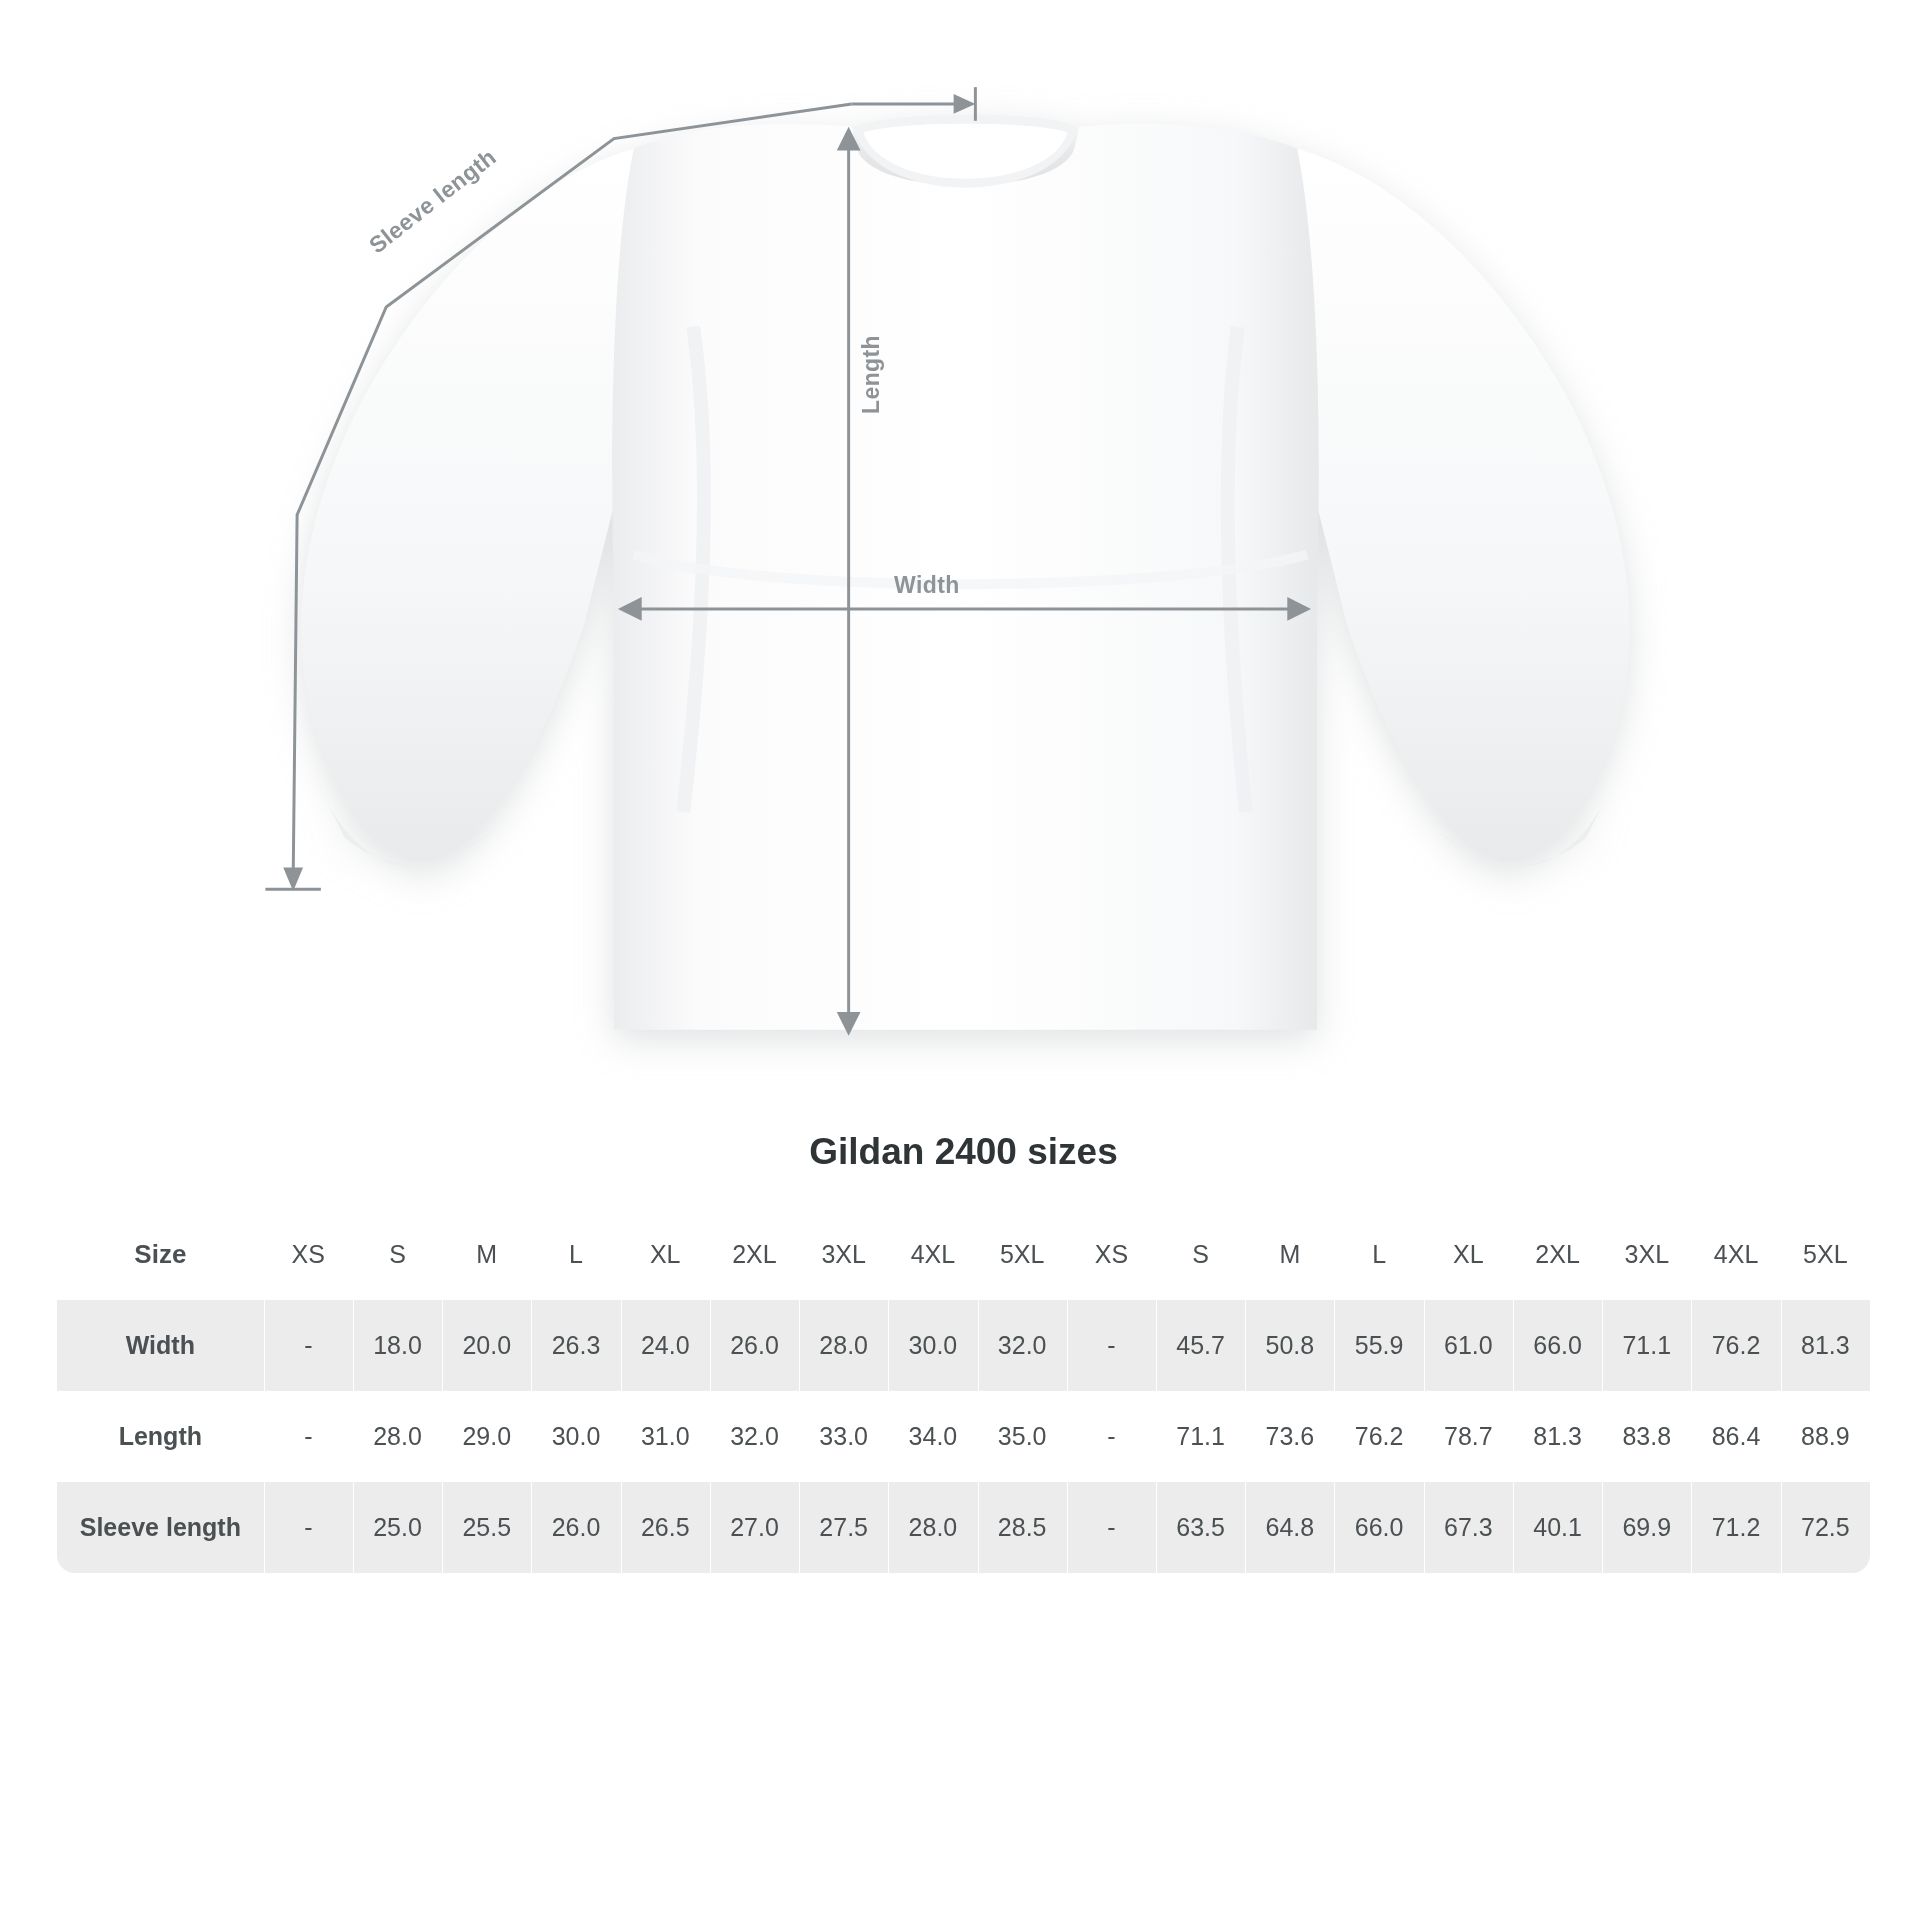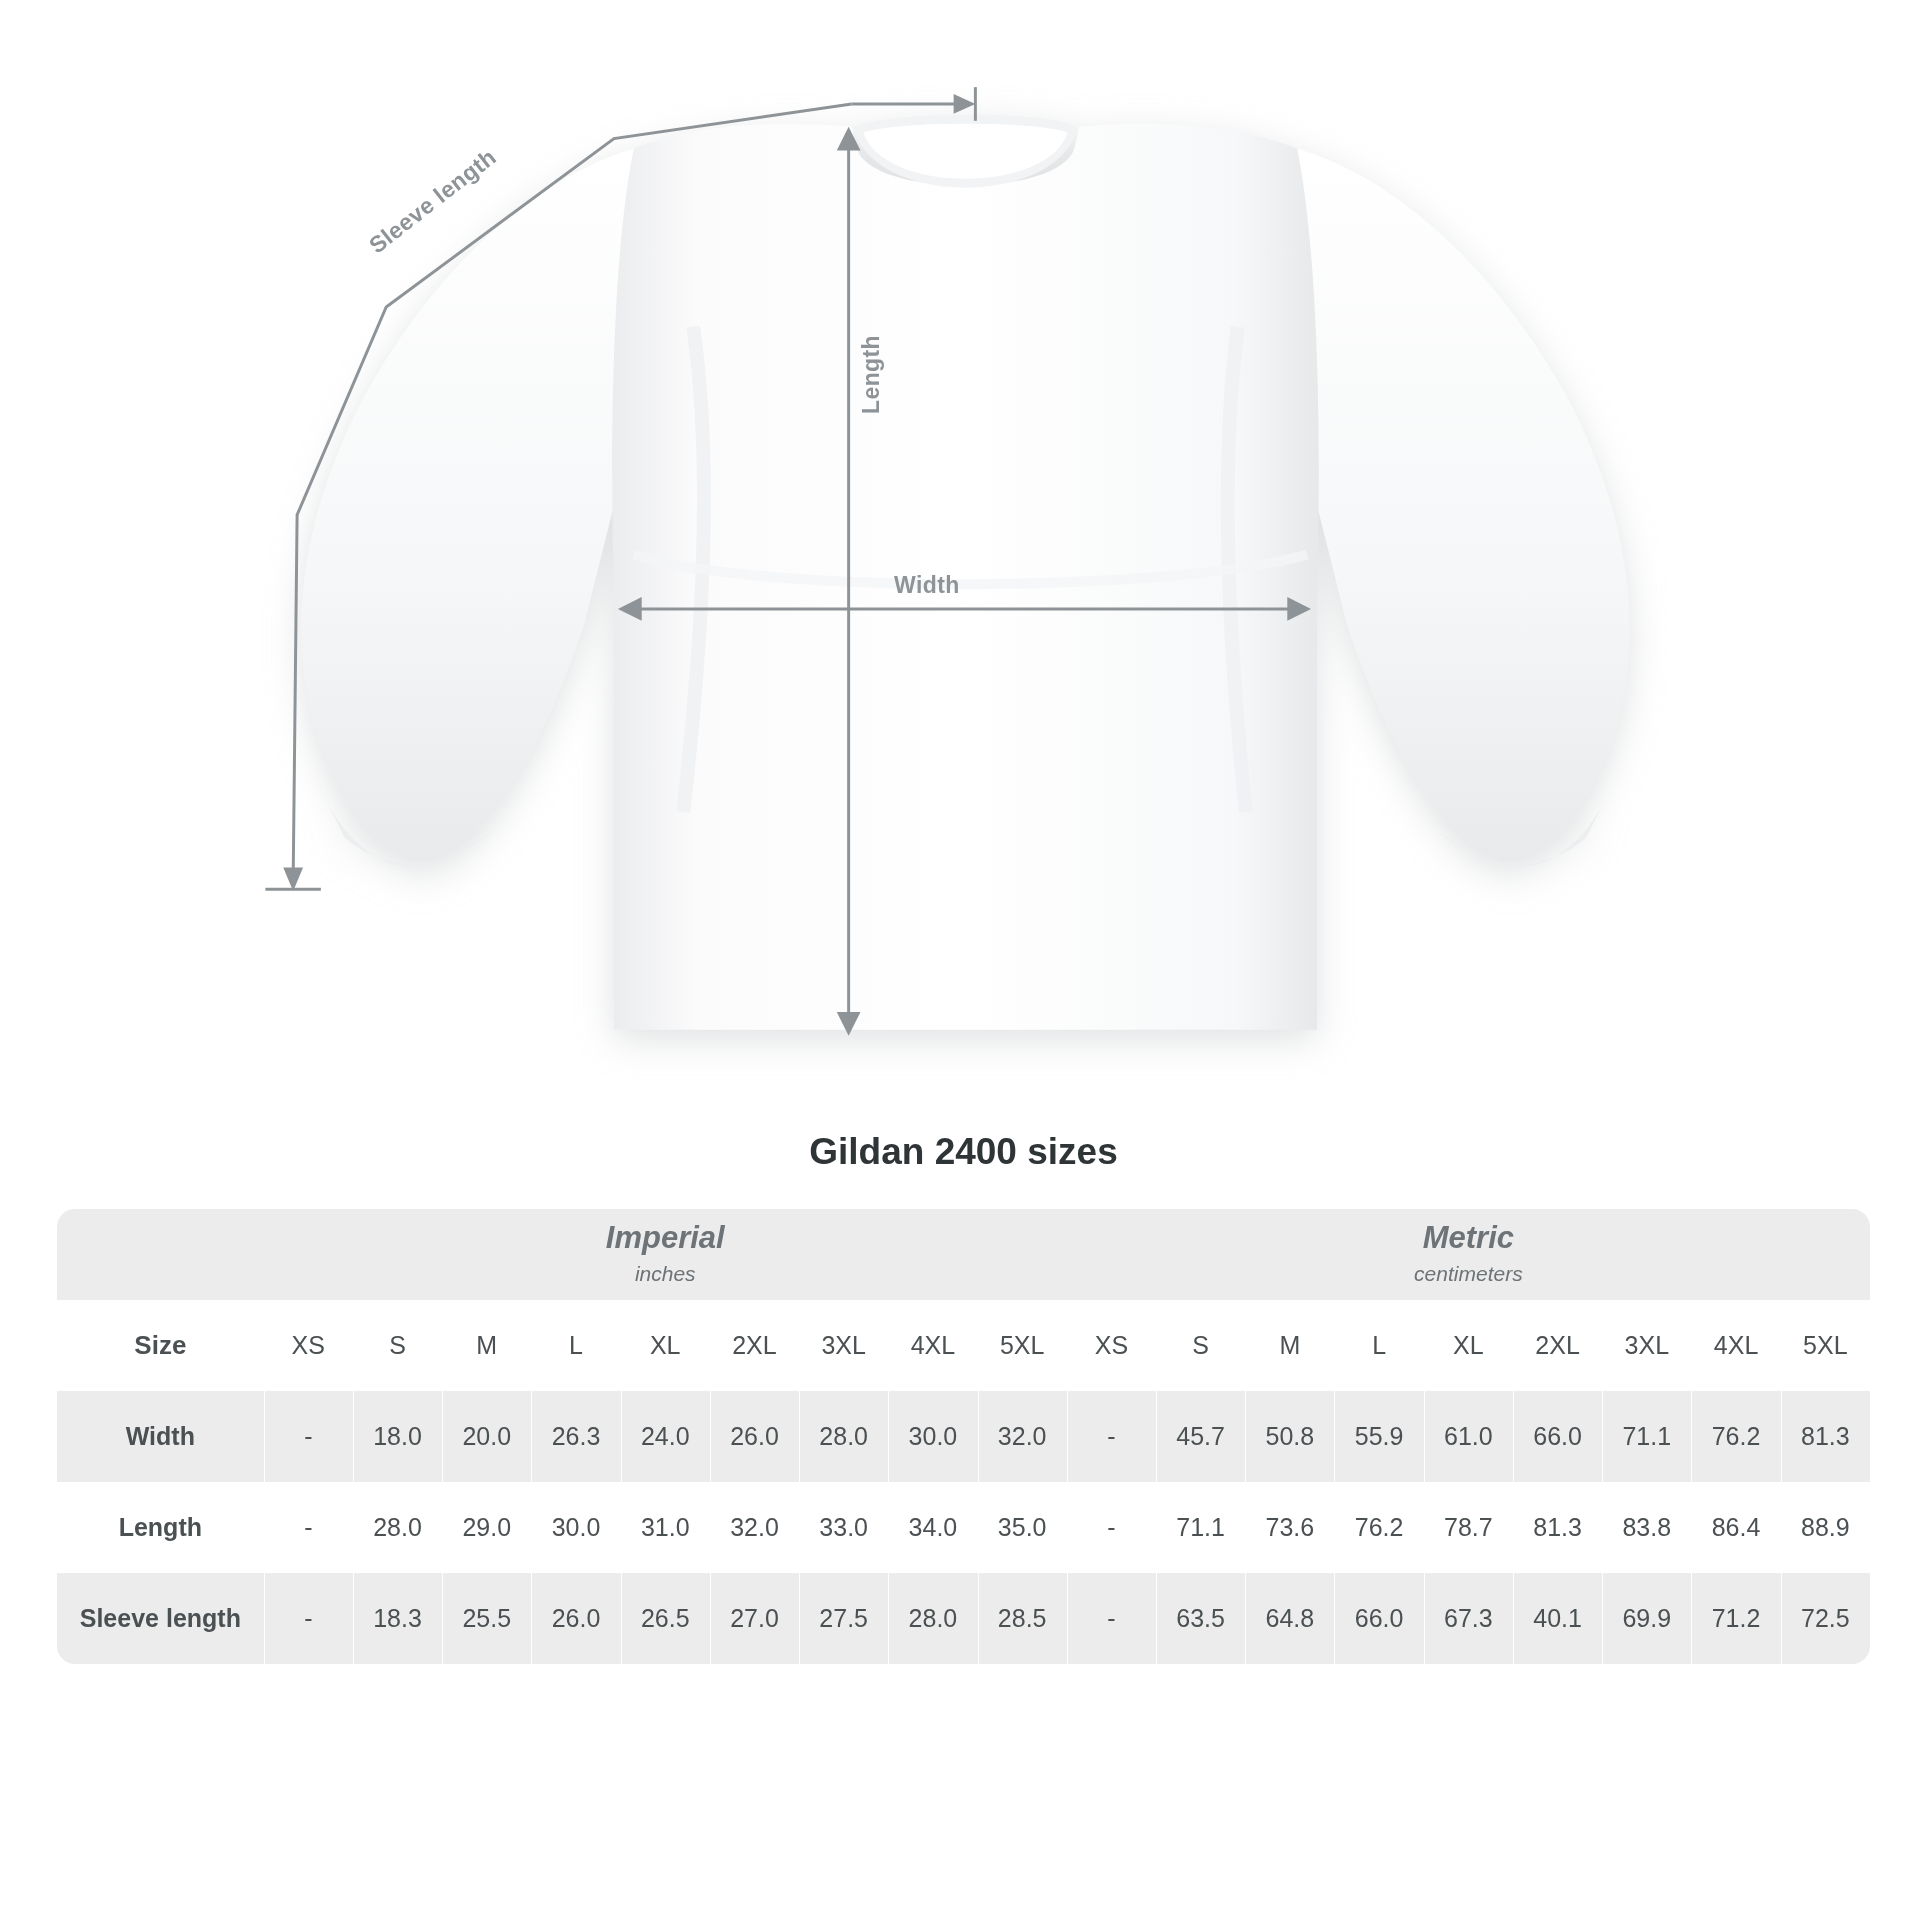--- a/index.html
+++ b/index.html
@@ -237,31 +237,20 @@
     <h1 class="chart-title">Gildan 2400 sizes</h1>
   </div>
 
   <div class="table-wrap">
     <table class="size-table">
       <colgroup>
         <col style="width:11.4%">
         <col span="18" style="width:4.922%">
       </colgroup>
       <tbody>
-        <tr class="unit-row">
-          <td class="spacer"></td>
-          <td colspan="9">
-            <div class="unit-title">Imperial</div>
-            <div class="unit-sub">inches</div>
-          </td>
-          <td colspan="9">
-            <div class="unit-title">Metric</div>
-            <div class="unit-sub">centimeters</div>
-          </td>
-        </tr>
 
         <tr class="head-row">
           <td class="rowlabel">Size</td>
           <td class="cell">XS</td>
           <td class="cell">S</td>
           <td class="cell">M</td>
           <td class="cell">L</td>
           <td class="cell">XL</td>
           <td class="cell">2XL</td>
           <td class="cell">3XL</td>
@@ -318,21 +307,21 @@
           <td class="cell">78.7</td>
           <td class="cell">81.3</td>
           <td class="cell">83.8</td>
           <td class="cell">86.4</td>
           <td class="cell">88.9</td>
         </tr>
 
         <tr class="row-shaded">
           <td class="rowlabel">Sleeve length</td>
           <td class="cell">-</td>
-          <td class="cell">18.3</td>
+          <td class="cell">25.0</td>
           <td class="cell">25.5</td>
           <td class="cell">26.0</td>
           <td class="cell">26.5</td>
           <td class="cell">27.0</td>
           <td class="cell">27.5</td>
           <td class="cell">28.0</td>
           <td class="cell">28.5</td>
           <td class="cell">-</td>
           <td class="cell">63.5</td>
           <td class="cell">64.8</td>

